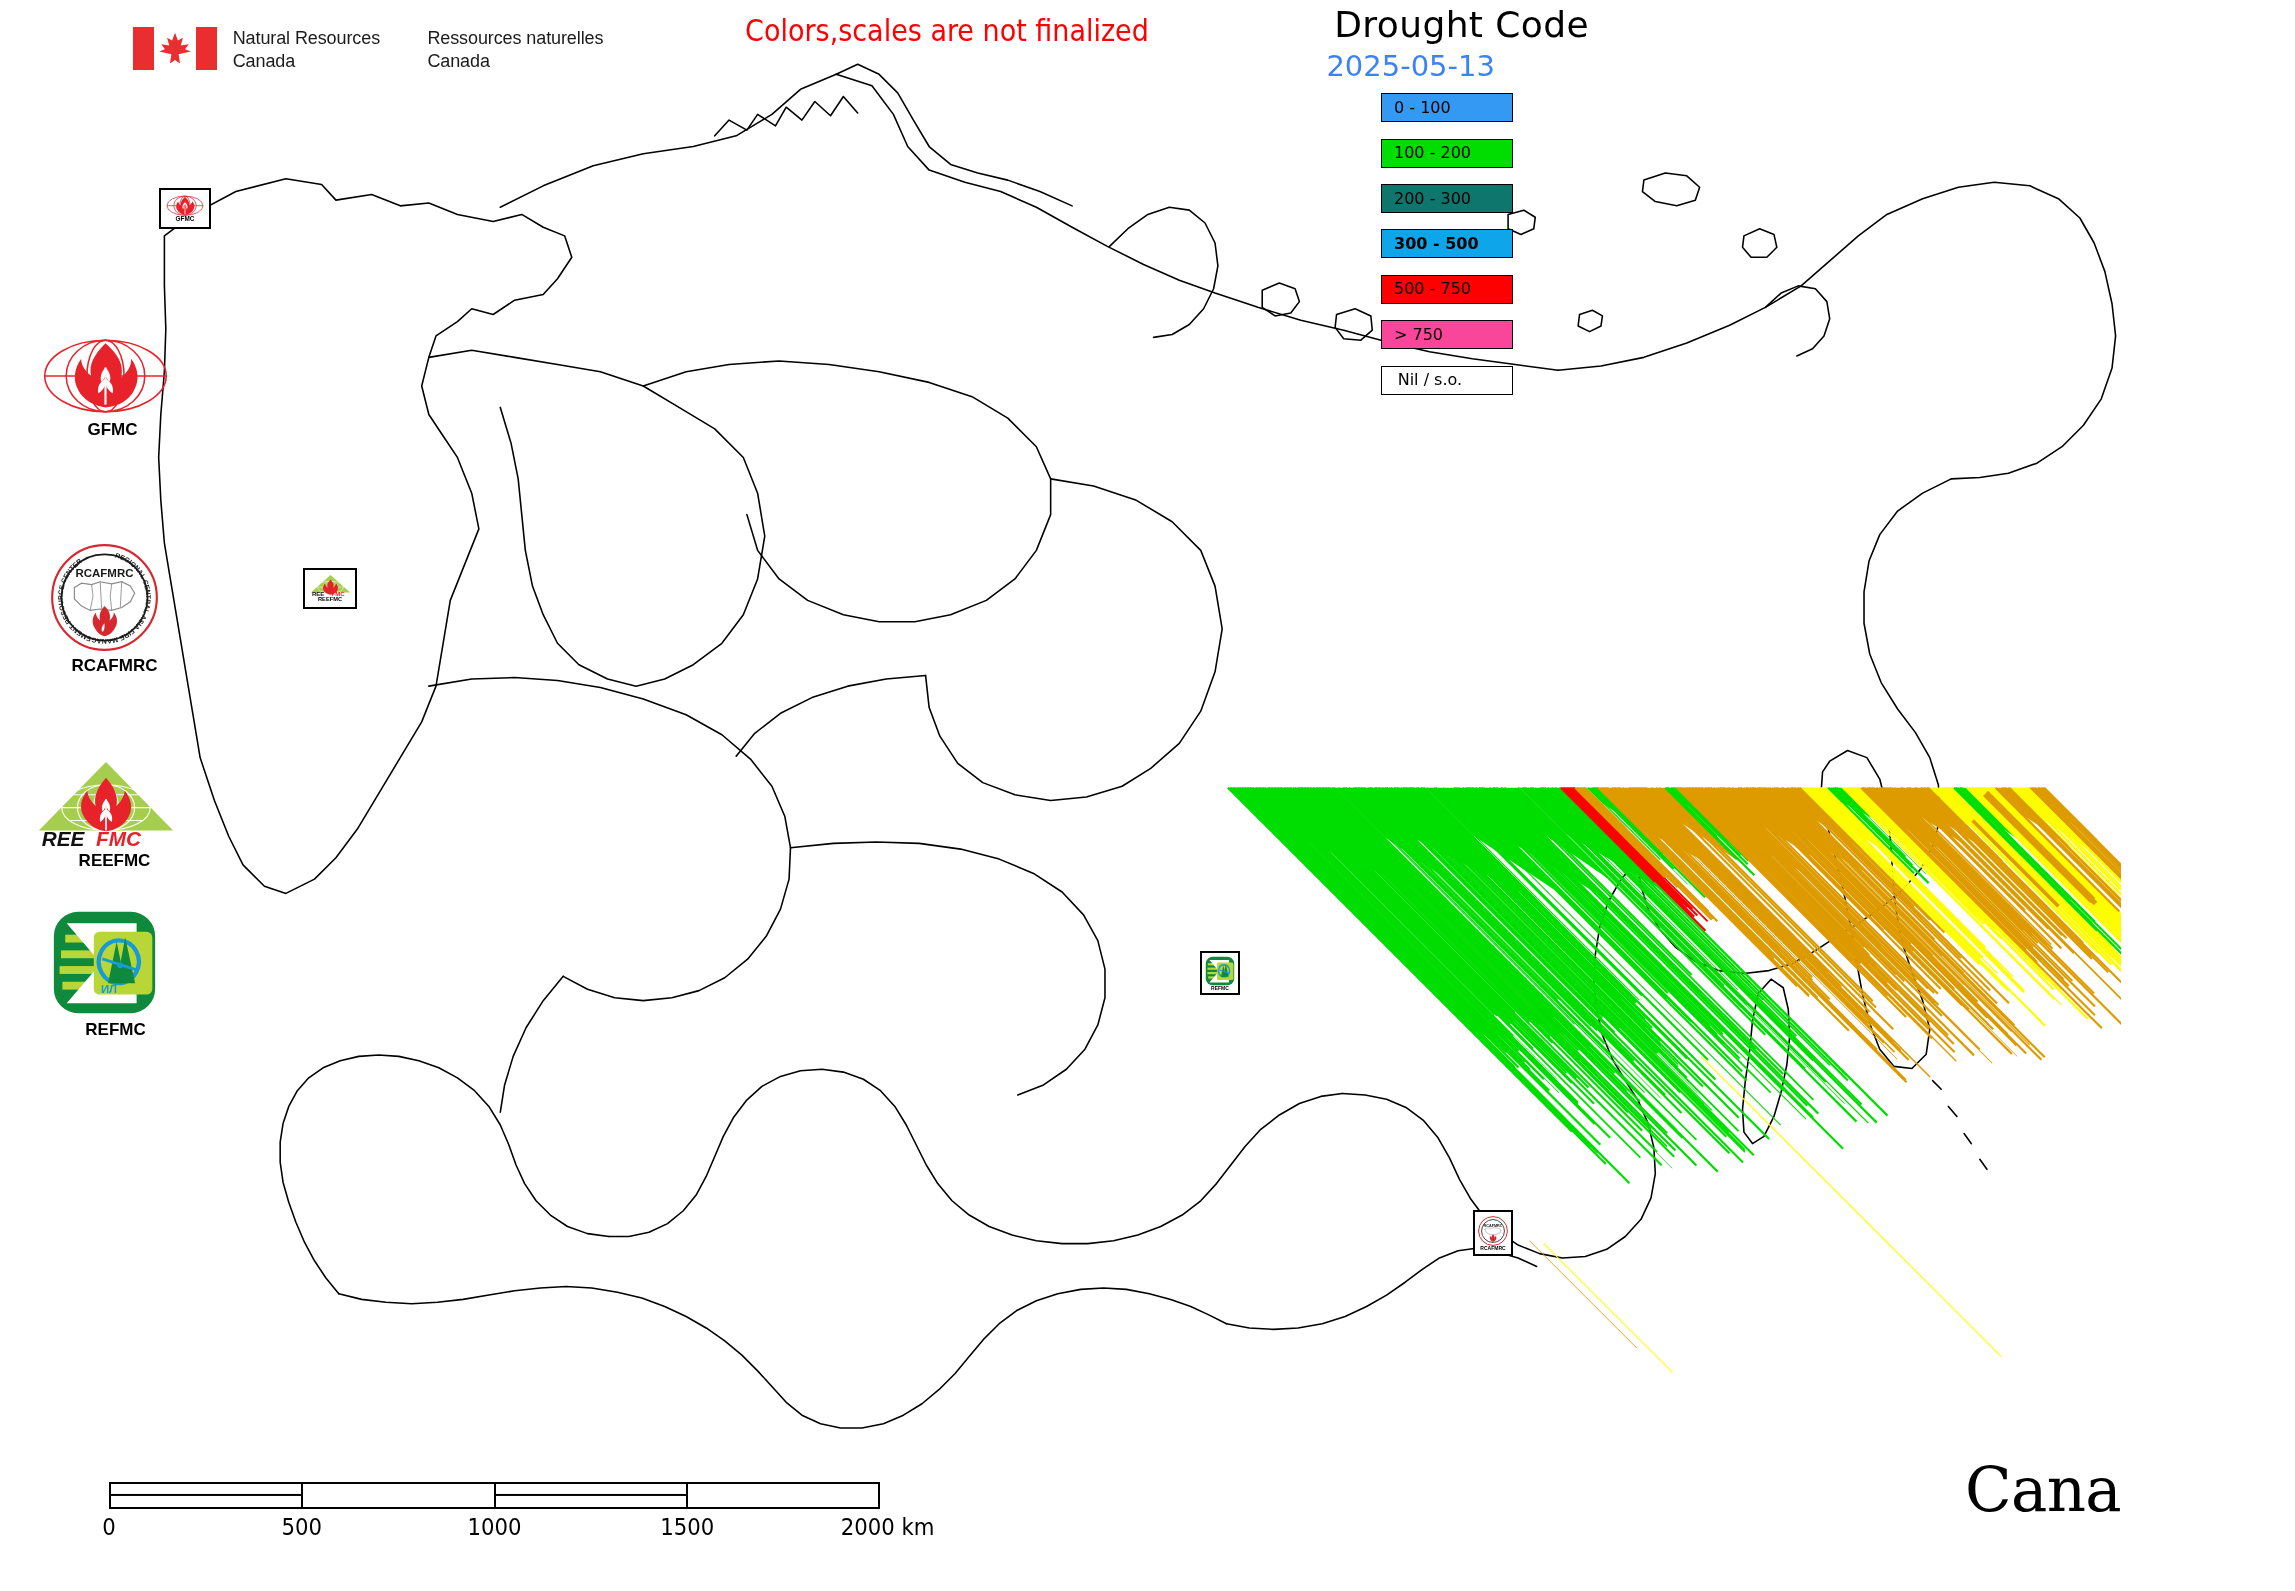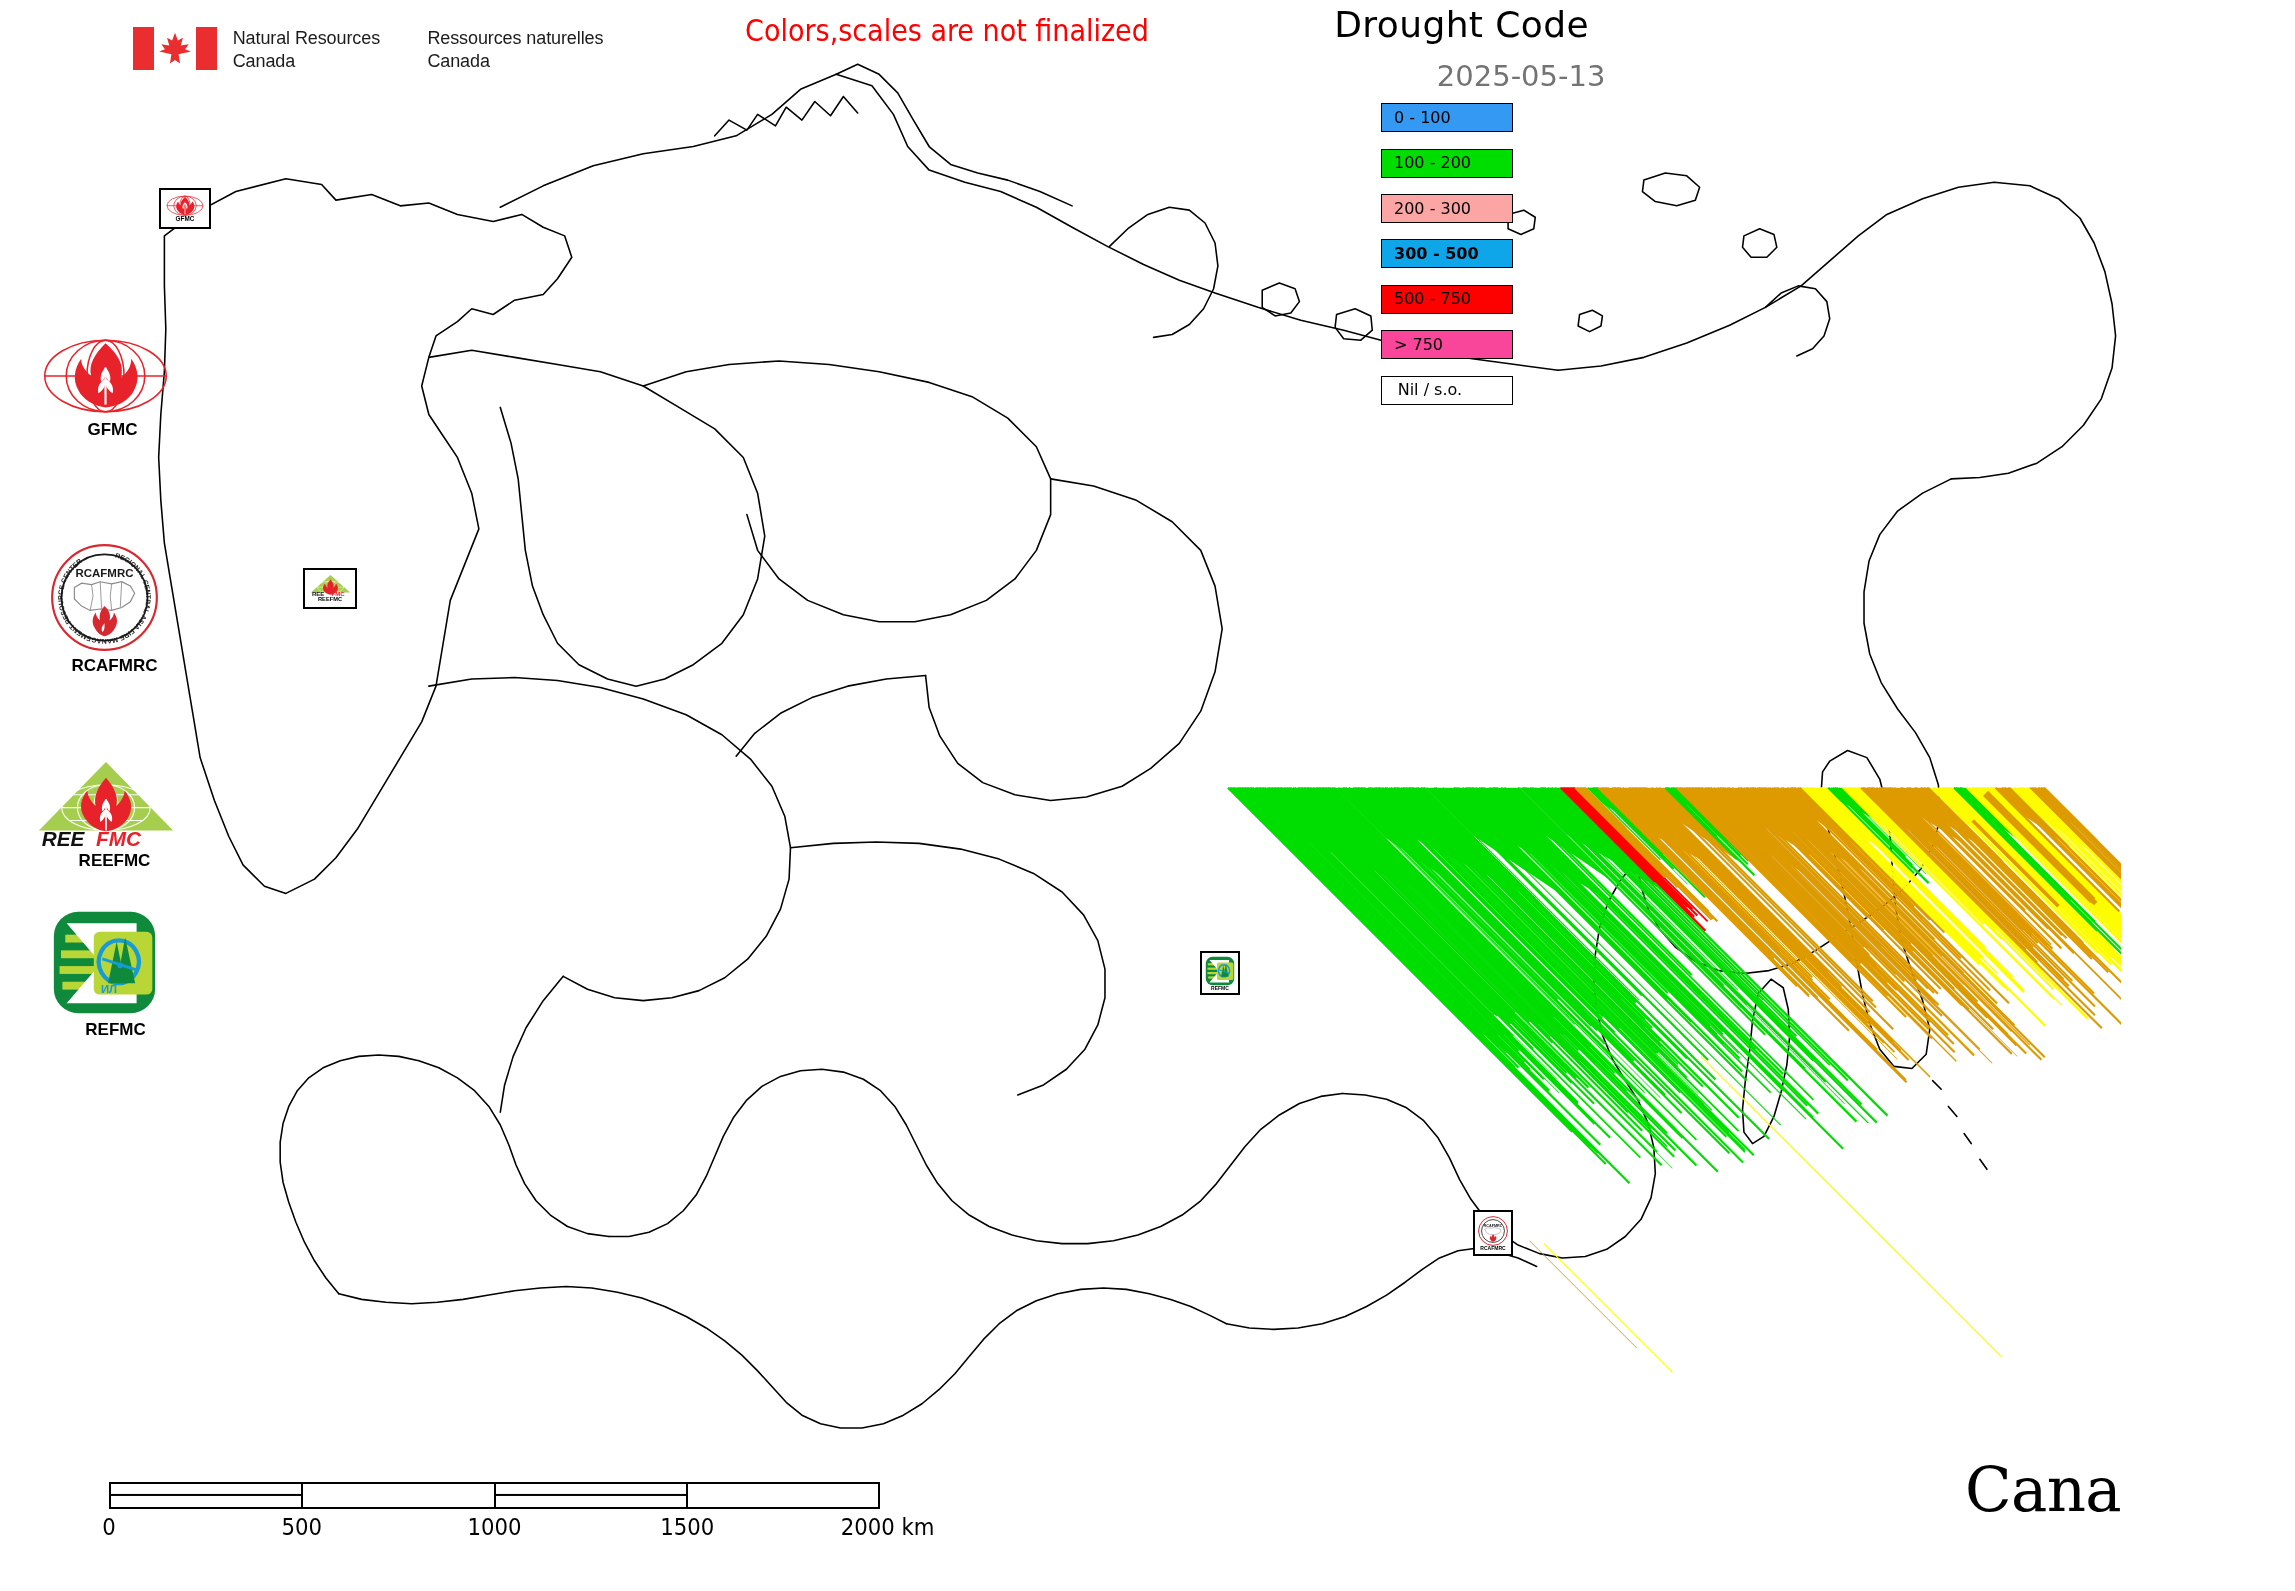--- a/index.html
+++ b/index.html
@@ -85,25 +85,25 @@
     font-size: 36px;
     color: #000;
     text-align: center;
     width: 279px;
     margin-left: 7.1px;
     font-family: "DejaVu Sans", sans-serif;
     letter-spacing: 0.4px;
   }
   #legend-date {
     font-size: 29px;
-    color: #737373;
-    text-align: right;
+    color: #3b82f6;
+    text-align: left;
     width: 279px;
     margin-left: 11.4px;
-    margin-top: 14px;
+    margin-top: 4px;
     font-family: "DejaVu Sans", sans-serif;
   }
   #legend-items {
     margin-top: 10px;
     margin-left: 66px;
   }
   .legend-item {
     width: 132px;
     height: 29px;
     border: 1.4px solid #000;
@@ -864,21 +864,21 @@
   <div id="legend">
     <div id="legend-title">Drought Code</div>
     <div id="legend-date">2025-05-13</div>
     <div id="legend-items">
         <div class="legend-item" style="background: rgb(51, 153, 243);">
           <span class="lbl">0 - 100</span>
         </div>
         <div class="legend-item" style="background: rgb(0, 221, 0);">
           <span class="lbl">100 - 200</span>
         </div>
-        <div class="legend-item" style="background: #fca5a5;">
+        <div class="legend-item" style="background: #0f766e;">
           <span class="lbl">200 - 300</span>
         </div>
         <div class="legend-item" style="background: #0ea5e9; font-weight: bold;">
           <span class="lbl">300 - 500</span>
         </div>
         <div class="legend-item" style="background: rgb(253, 0, 0);">
           <span class="lbl">500 - 750</span>
         </div>
         <div class="legend-item" style="background: rgb(249, 69, 154);">
           <span class="lbl">&gt; 750</span>

